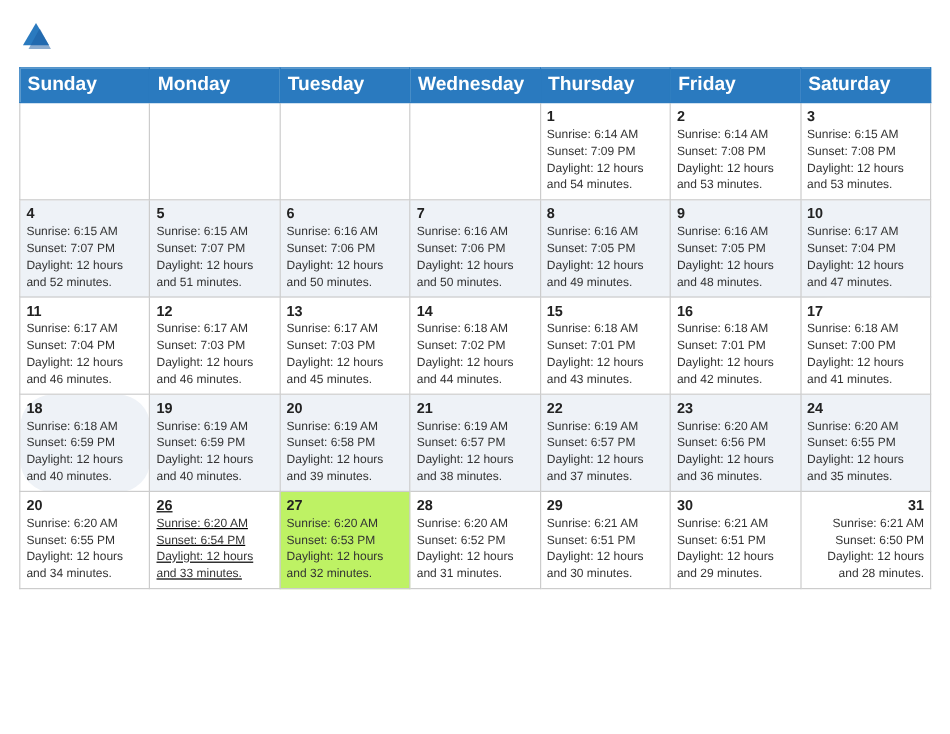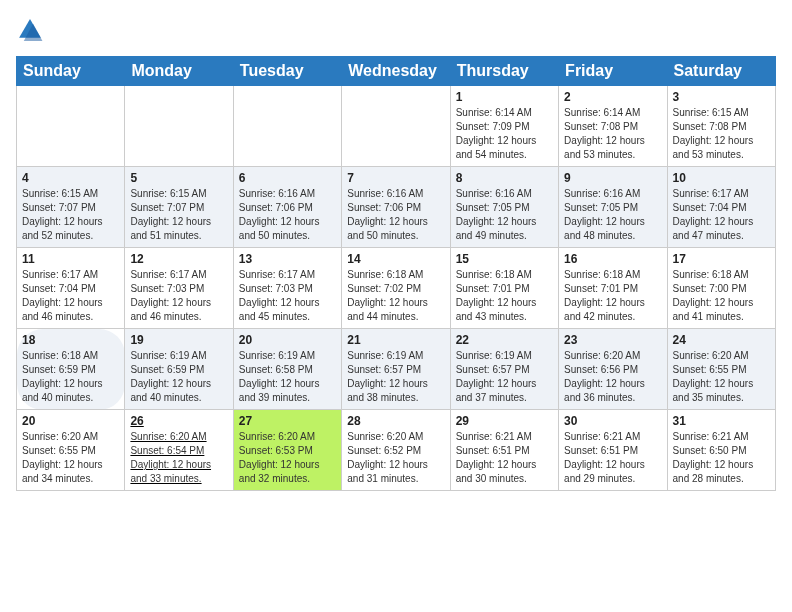--- a/index.html
+++ b/index.html
@@ -335,21 +335,21 @@
 Daylight: 12 hours
 and 30 minutes.</div>
         </td>
         <td style="background: rgb(255, 255, 255);">
           <div class="day-number">30</div>
           <div class="day-info" style="white-space: pre-line;">Sunrise: 6:21 AM
 Sunset: 6:51 PM
 Daylight: 12 hours
 and 29 minutes.</div>
         </td>
-        <td style="background: rgb(255, 255, 255);">
+        <td style="background: rgb(255, 255, 255); text-align: right;">
           <div class="day-number">31</div>
           <div class="day-info" style="white-space: pre-line;">Sunrise: 6:21 AM
 Sunset: 6:50 PM
 Daylight: 12 hours
 and 28 minutes.</div>
         </td>
       </tr>
     </tbody>
 </table>
 

